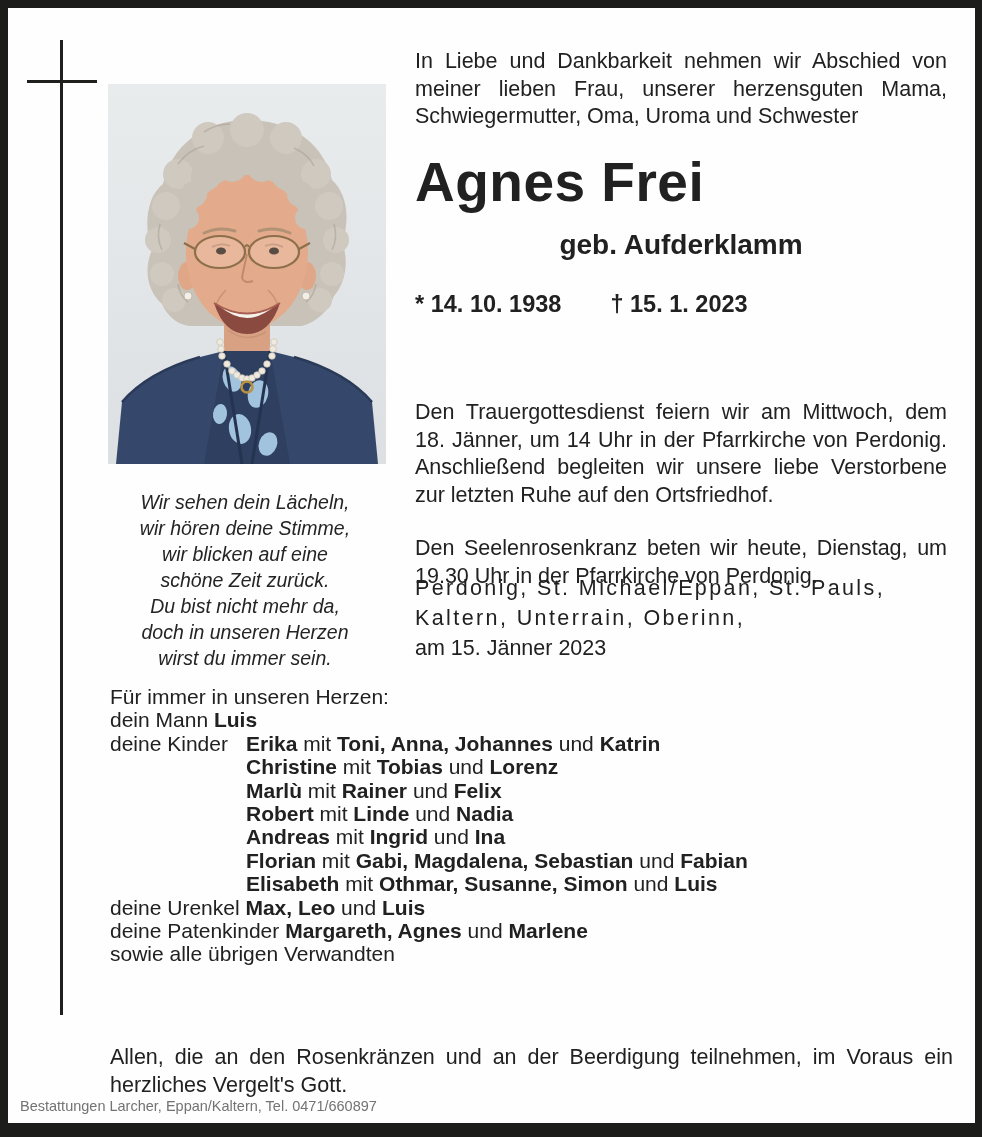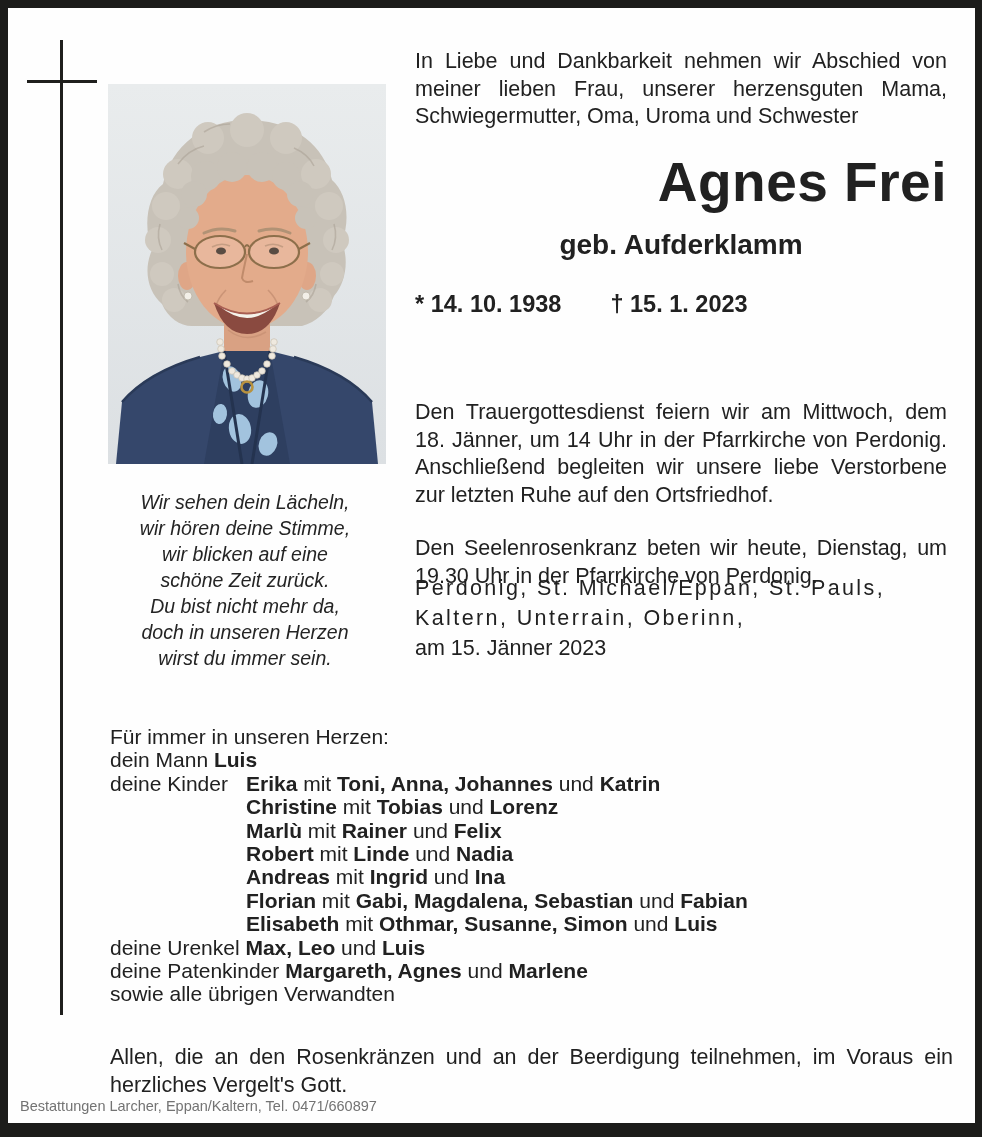--- a/index.html
+++ b/index.html
@@ -10,35 +10,35 @@
   }
   .page{position:absolute;left:8px;top:8px;width:967px;height:1115px;background:#fefefe;}
   
   .cross-v{position:absolute;left:60px;top:40px;width:3px;height:975px;background:#1f1f1d;}
   .cross-h{position:absolute;left:27px;top:80px;width:70px;height:3px;background:#1f1f1d;}
   
   .photo{position:absolute;left:108px;top:84px;width:278px;height:380px;overflow:hidden;}
   
   .col-r{position:absolute;left:415px;width:532px;}
   .intro{top:48px;font-size:21.5px;line-height:27.5px;text-align:justify;}
-  .name{top:150px;font-size:55px;font-weight:700;text-align:right;letter-spacing:.5px;}
+  .name{top:150px;font-size:55px;font-weight:700;text-align:left;letter-spacing:.5px;}
   .maiden{top:229px;font-size:28px;font-weight:700;text-align:center;}
   .dates{top:291px;font-size:23.5px;font-weight:700;text-align:left;}
   .dates .gap{display:inline-block;width:36px;}
   .para{font-size:21.5px;line-height:27.5px;text-align:justify;}
   .p1{top:340px;}
   .p2{top:399px;}
   .p3{top:507px;margin-top:28px;}
   .places{top:573px;font-size:21.5px;line-height:30px;text-align:left;}
   .places .sp{letter-spacing:2.4px;}
   
   .poem{position:absolute;left:93px;top:489px;width:304px;text-align:center;
         font-style:italic;font-size:19.5px;line-height:26px;color:#242424;}
   
-  .family{position:absolute;left:110px;top:685px;width:845px;font-size:21px;line-height:23.4px;margin-top:40px;}
+  .family{position:absolute;left:110px;top:685px;width:845px;font-size:21px;line-height:23.4px;}
   .family b,.rich b{font-weight:700;}
   .kid-row{display:flex;}
   .kid-label{width:136px;flex:0 0 136px;}
   .kid-indent{padding-left:136px;}
   .thanks{position:absolute;left:110px;top:1044px;width:843px;font-size:21.5px;line-height:27.5px;text-align:justify;}
   .footer{position:absolute;left:20px;top:1098px;font-size:14.5px;color:#737373;}
 </style>
 </head>
 <body>
 

